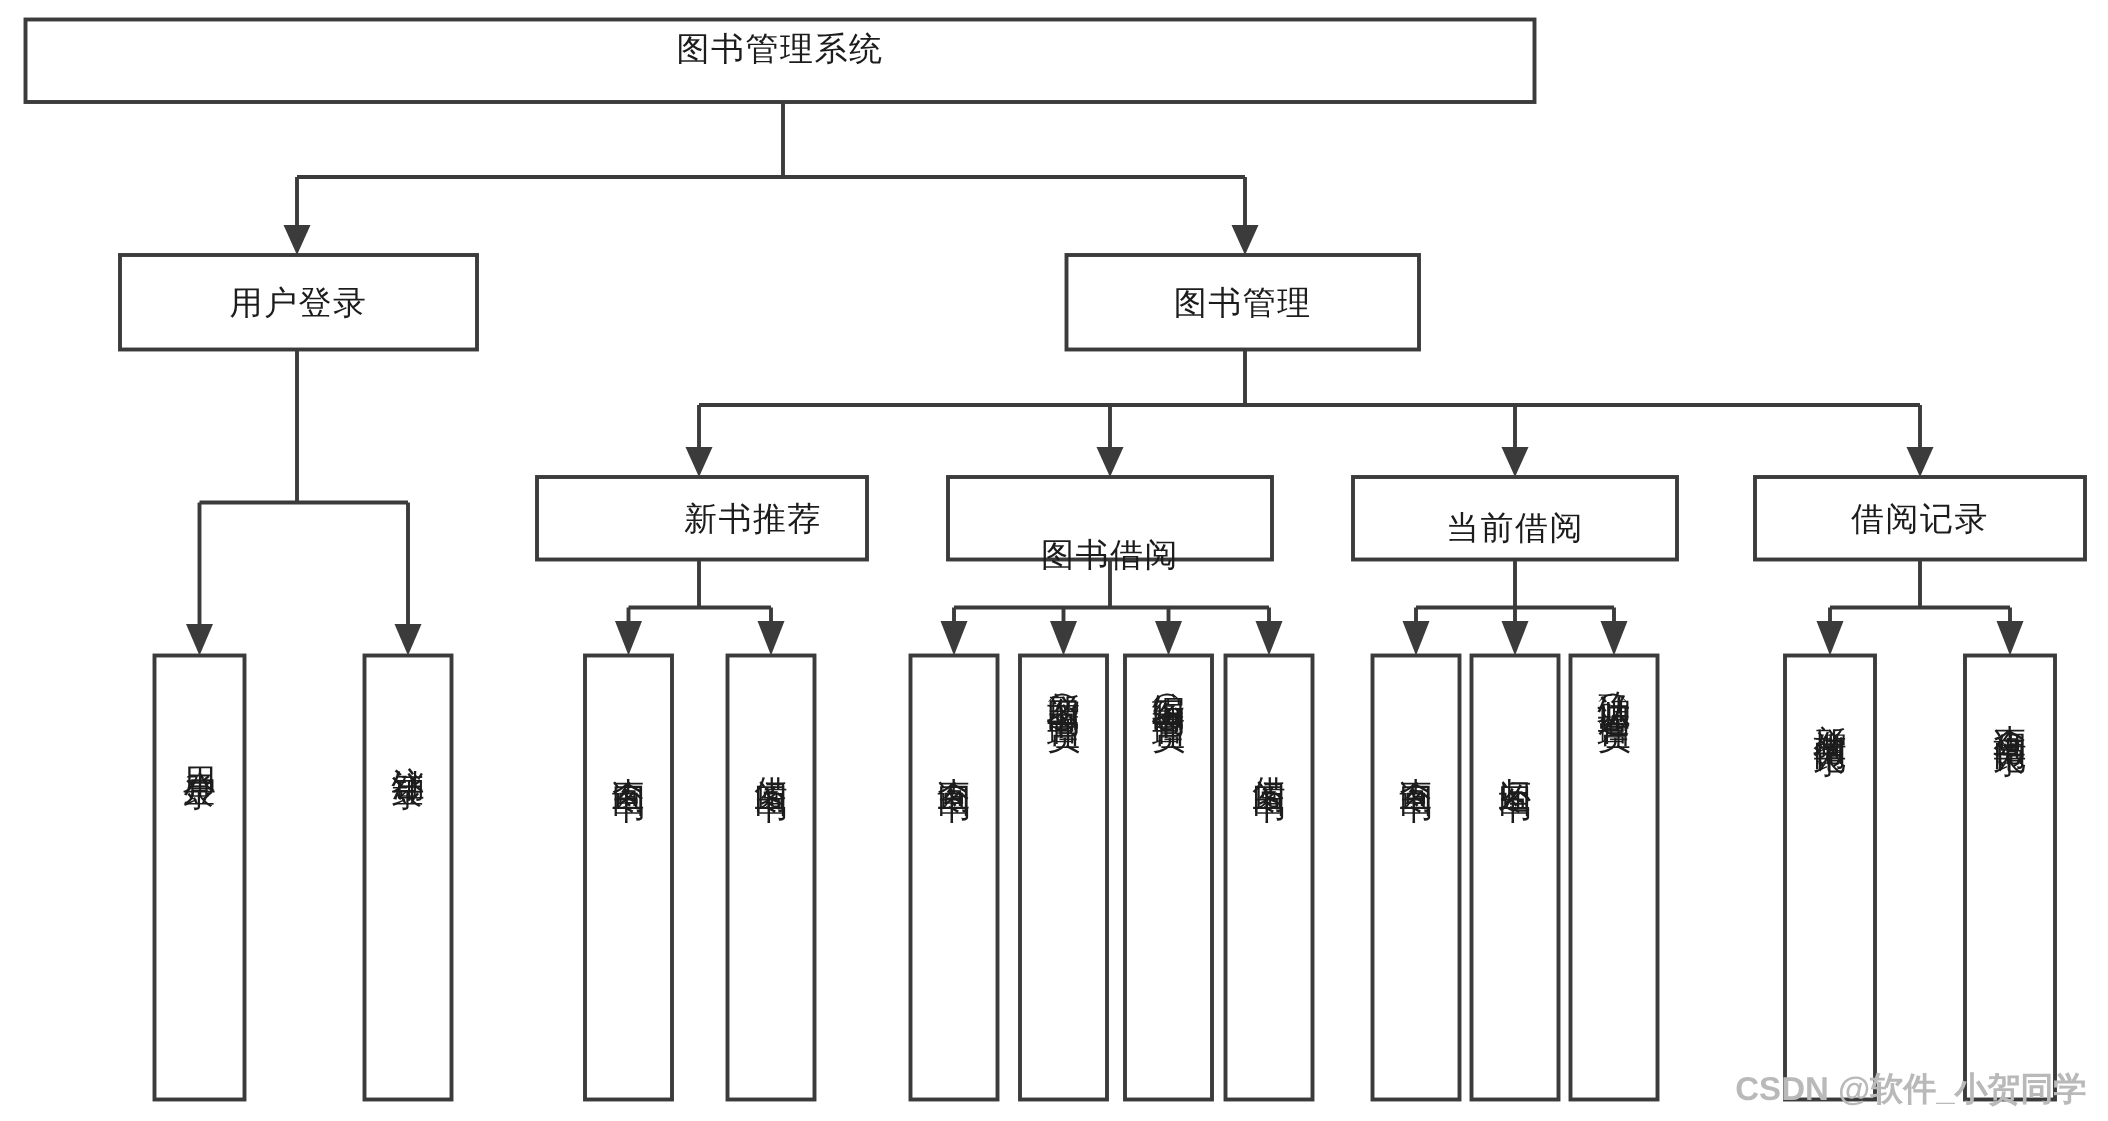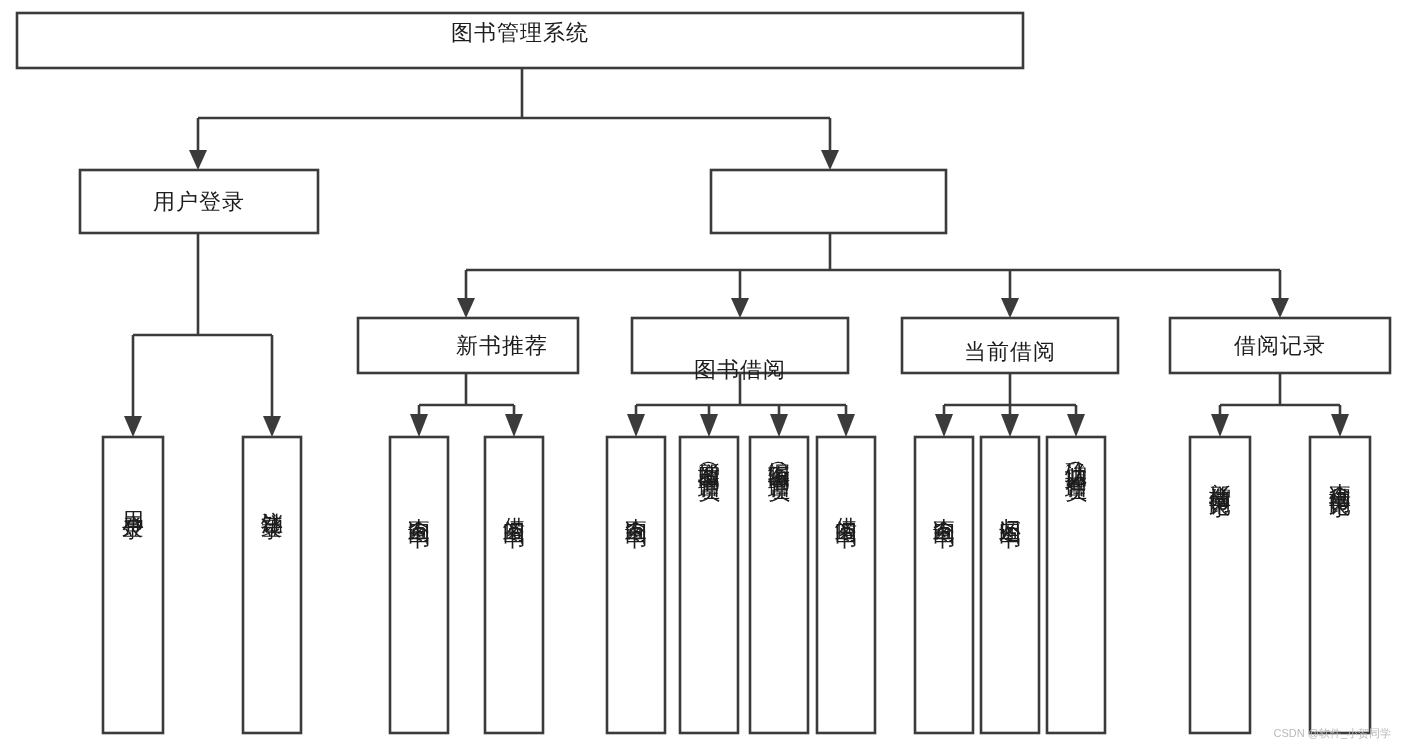--- a/index.html
+++ b/index.html
@@ -69,24 +69,25 @@
     font-size: 22px;
     color: #1c1c1c;
     letter-spacing: 1px;
     white-space: nowrap;
   }
   .watermark {
     position: absolute;
     right: 14px;
     bottom: 6px;
     font-family: "Liberation Sans", "DejaVu Sans", sans-serif;
-    font-size: 11px;
+    font-size: 22px;
     color: #b9b9b9;
     white-space: nowrap;
     pointer-events: none;
+    font-weight: bold;
   }
 </style>
 </head>
 <body>
 
 <div id="diagram-root">
 
   <svg class="diagram-canvas" viewBox="0 0 1405 747" xmlns="http://www.w3.org/2000/svg">
 
     <rect class="node-box" x="17" y="13" width="1006" height="55"></rect>
@@ -181,20 +182,23 @@
     <rect class="node-box" x="1310" y="437" width="60" height="296"></rect>
   </svg>
 
   <div class="hlabel-wrap" style="left:17px; top:13px; width:1006px; height:40px;">
     <span class="hlabel-text">图书管理系统</span>
   </div>
 
   <div class="hlabel-wrap" style="left:80px; top:170px; width:238px; height:63px;">
     <span class="hlabel-text">用户登录</span>
   </div>
+  <div class="hlabel-wrap" style="left:711px; top:170px; width:235px; height:63px;">
+    <span class="hlabel-text">图书管理</span>
+  </div>
 
   <div class="hlabel-wrap" style="left:358px; top:318px; width:220px; height:55px;margin-left:34px;">
     <span class="hlabel-text">新书推荐</span>
   </div>
   <div class="hlabel-wrap" style="left:632px; top:318px; width:216px; height:55px;margin-top:24px;">
     <span class="hlabel-text">图书借阅</span>
   </div>
   <div class="hlabel-wrap" style="left:902px; top:318px; width:216px; height:67px;">
     <span class="hlabel-text">当前借阅</span>
   </div>

